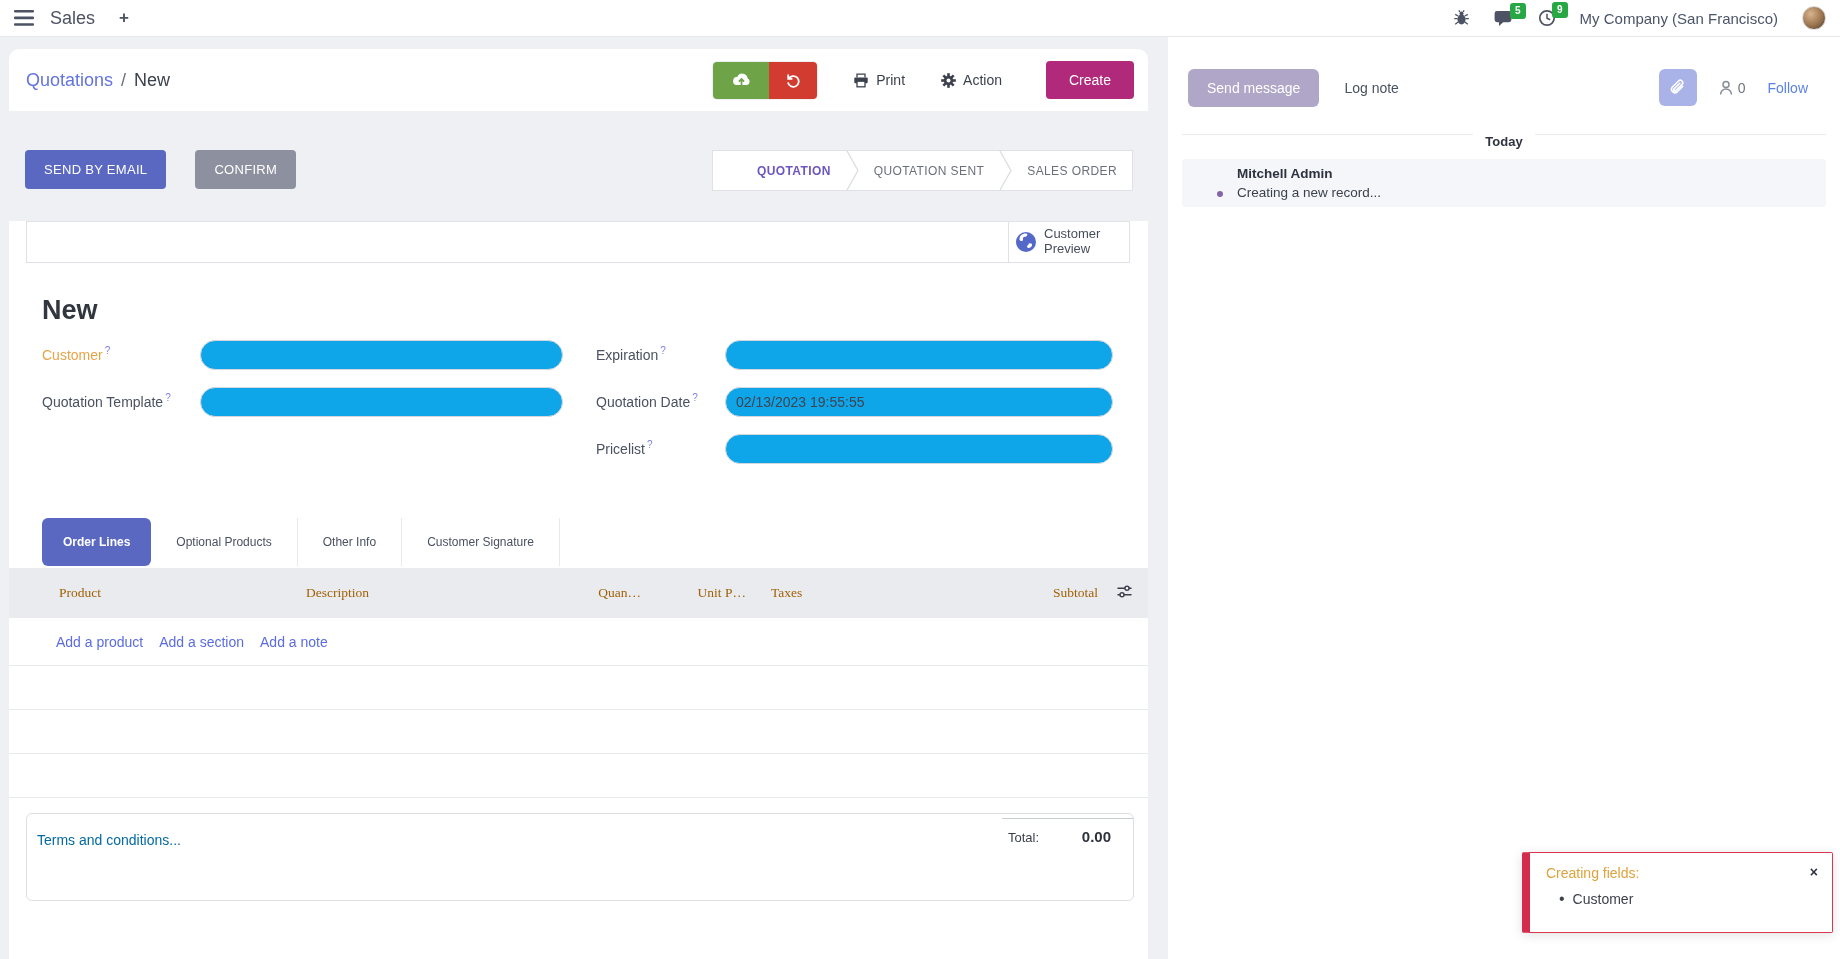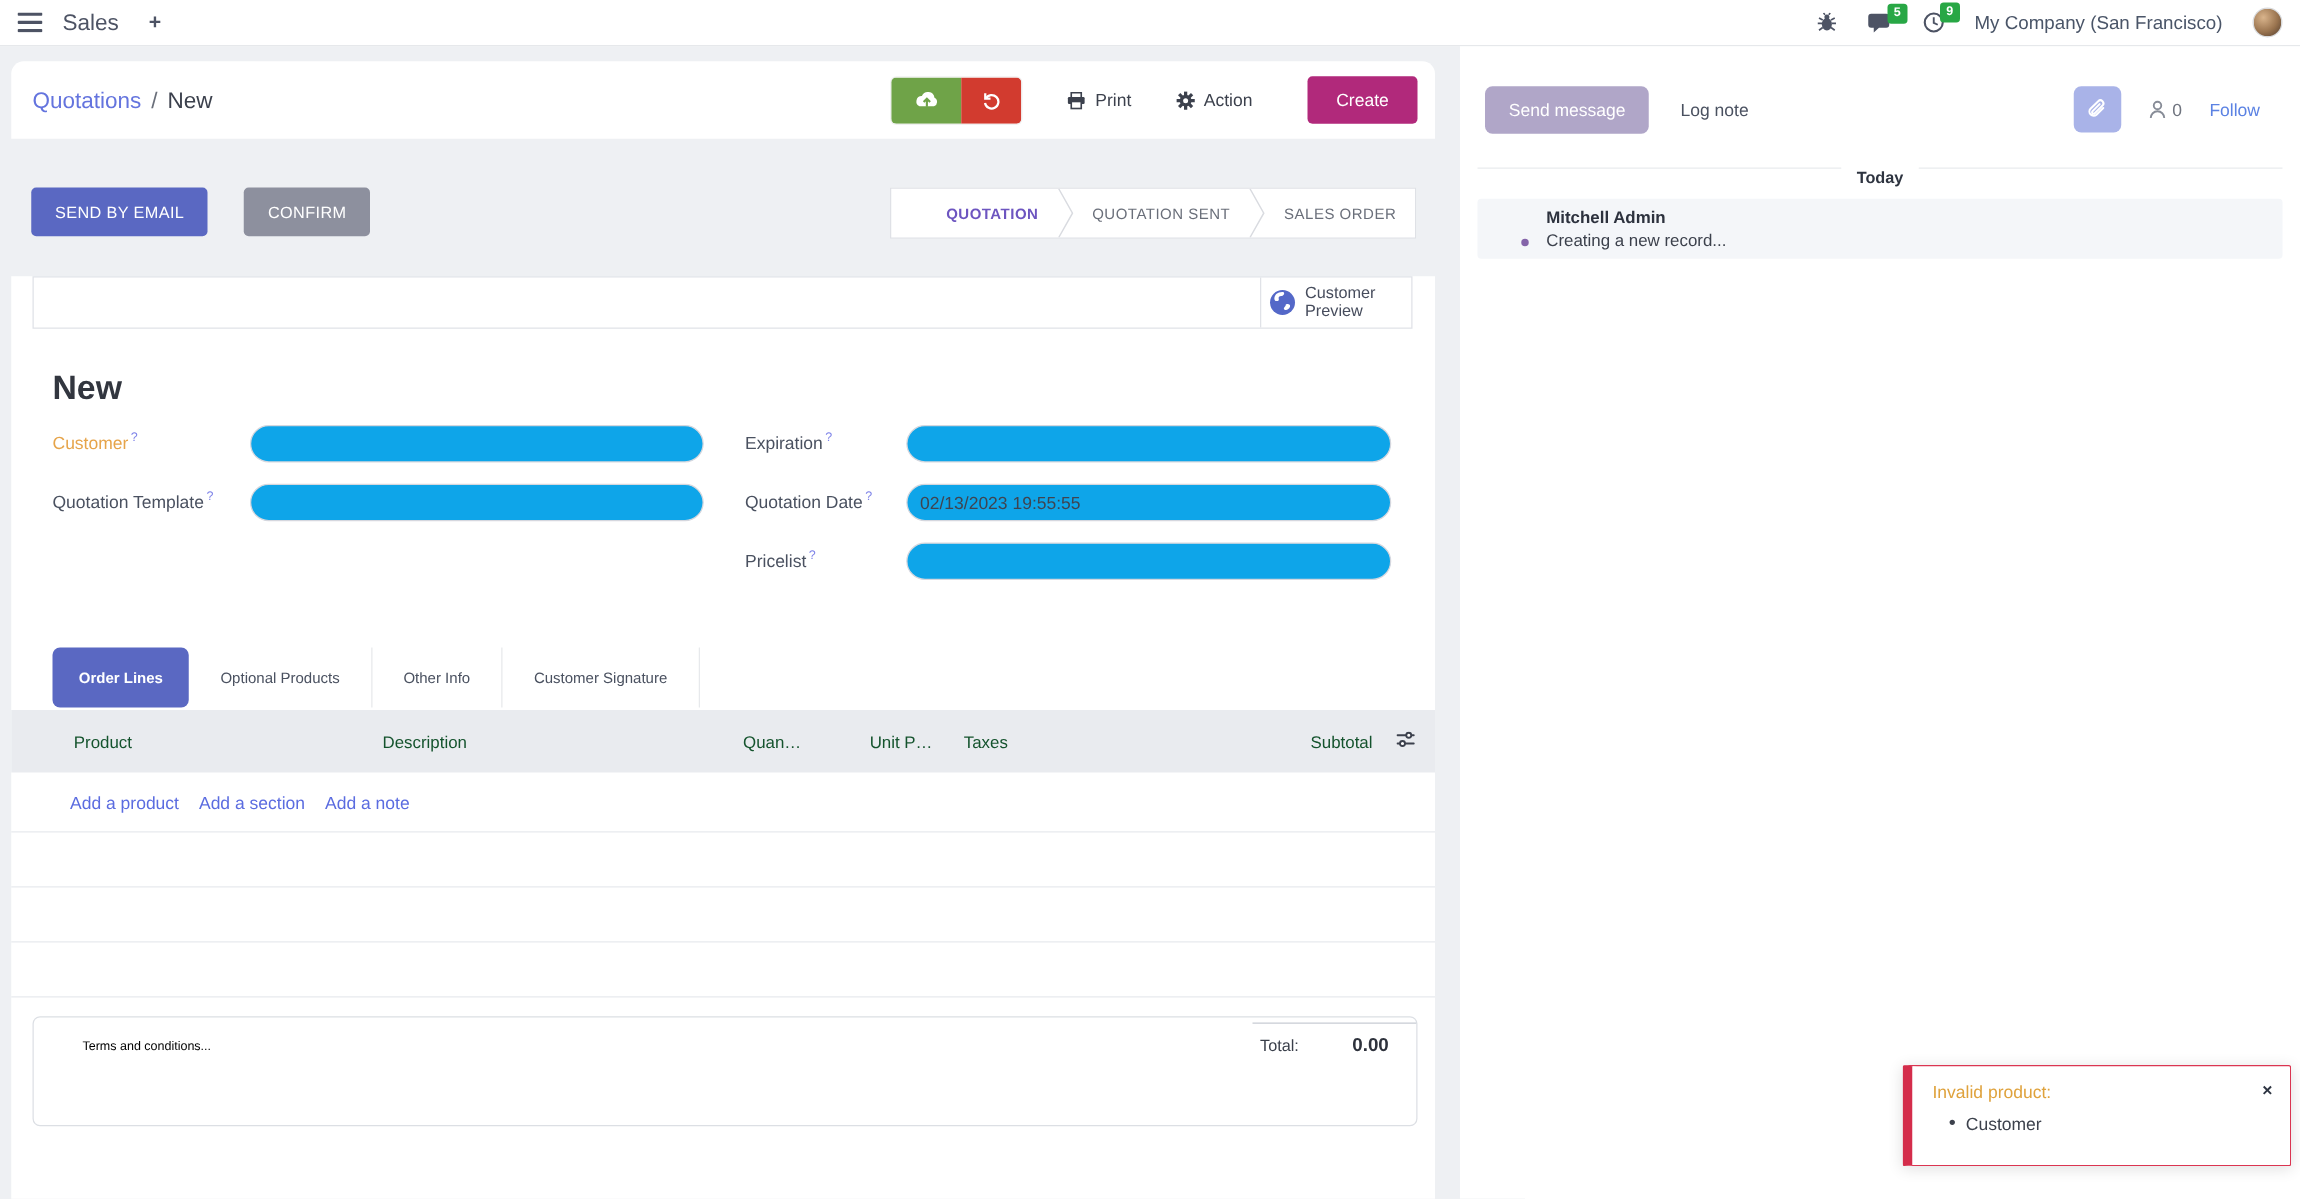--- a/index.html
+++ b/index.html
@@ -82,37 +82,37 @@
 
   
   .tabs { margin:37px 0 2px 33px; height:48px; display:flex; align-items:stretch; }
   .tab { display:flex; align-items:center; padding:0 25px; font-size:12px; color:#4a5160;
          border-right:1px solid #e7e9ec; cursor:pointer; }
   .tab.active { background:#5a68c2; color:#fff; border-radius:6px; border-right:none;
                 padding:0 21px; font-weight:bold; }
 
   
   .olt-header { height:50px; background:#e9ebef; display:flex; align-items:center;
-                padding-left:50px; font-size:13.5px; color:#14532d; }
+                padding-left:50px; font-size:13.5px; color:#a16207;font-family:Liberation Serif, serif; }
   .olt-header .c-product { width:247px; }
   .olt-header .c-desc { width:240px; }
   .olt-header .c-qty { width:95px; text-align:right; }
   .olt-header .c-unit { width:105px; text-align:right; }
   .olt-header .c-tax { width:150px; padding-left:25px; }
   .olt-header .c-sub { width:202px; text-align:right; }
   .olt-header .c-opt { width:50px; text-align:right; padding-right:16px; }
   .links-row { height:48px; border-bottom:1px solid #e8eaee; display:flex; align-items:center;
                padding-left:47px; gap:16px; }
   .add-link { font-size:14px; color:#5b6ce0; cursor:pointer; }
   .empty-row { height:44px; border-bottom:1px solid #e8eaee; }
 
   
   .terms-box { margin:15px 14px 0 17px; height:88px; border:1px solid #dcdfe4; border-radius:6px;
                position:relative; }
-  .terms-ph { position:absolute; top:18px; left:39px; font-size:10px; color:#000000; cursor:text; }
+  .terms-ph { position:absolute; top:18px; left:10px; font-size:14px; color:#0369a1; cursor:text; }
   .total-block { position:absolute; top:4px; right:0; width:131px; border-top:1px solid #c8ccd3;
                  padding:9px 22px 0 6px; display:flex; justify-content:space-between;
                  align-items:baseline; }
   .total-label { font-size:13px; color:#3a3f4a; }
   .total-value { font-size:15px; font-weight:bold; color:#2e323c; }
 
   
   .ch-header { display:flex; align-items:center; height:57px; padding-left:20px; }
   .btn-sendmsg { background:#b0a6c8; color:#fff; border:none; border-radius:6px; font-size:14px;
                  padding:11px 19px; cursor:pointer; font-family:inherit; }
@@ -406,20 +406,20 @@
       <span>
         <div class="msg-author">Mitchell Admin</div>
         <div class="msg-text">Creating a new record...</div>
       </span>
     </div>
   </div>
 </div>
 
 <div class="toast">
   <div class="toast-head">
-    <span class="toast-title">Invalid product:</span>
+    <span class="toast-title">Creating fields:</span>
     <span class="toast-close">×</span>
   </div>
   <div class="toast-item">
     <span class="bullet">•</span>
     <span>Customer</span>
   </div>
 </div>
 
 </body></html>

